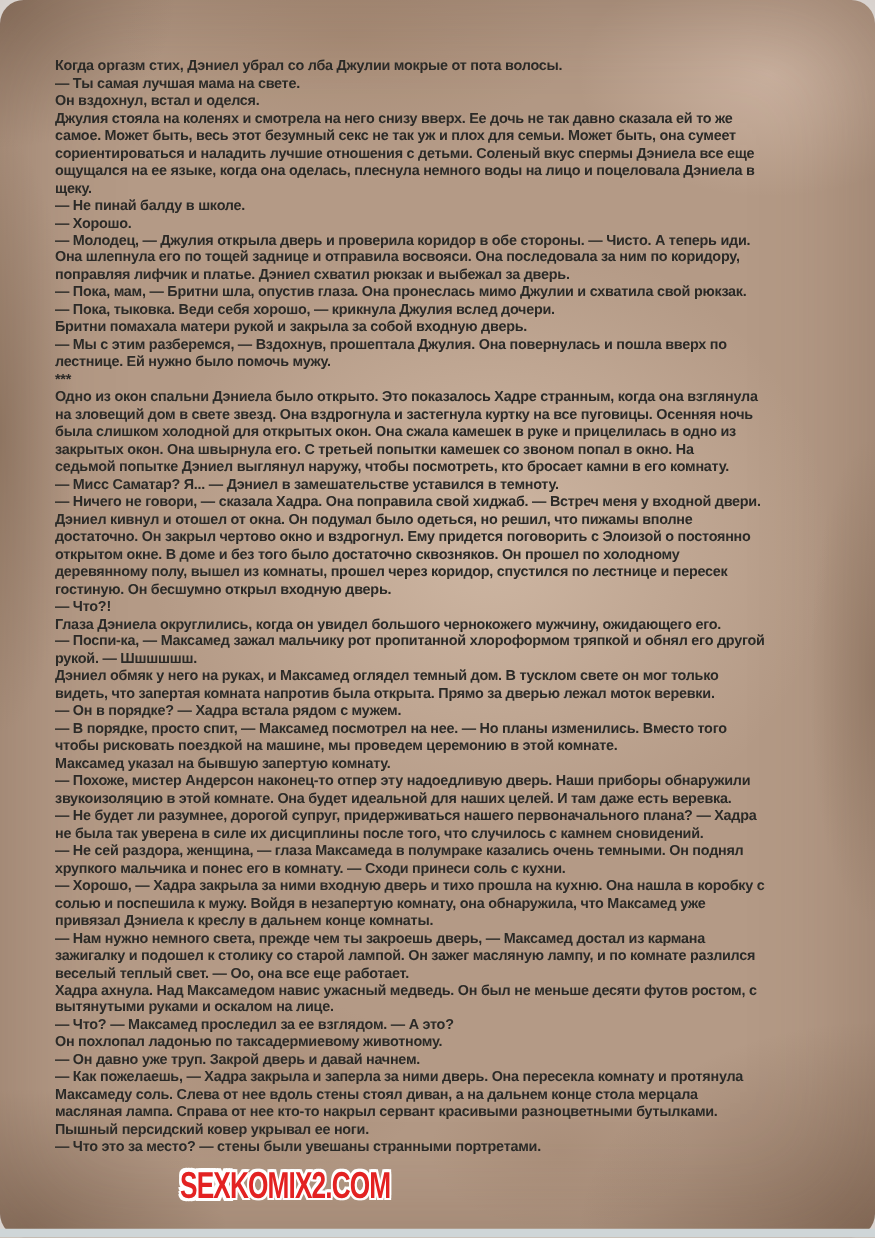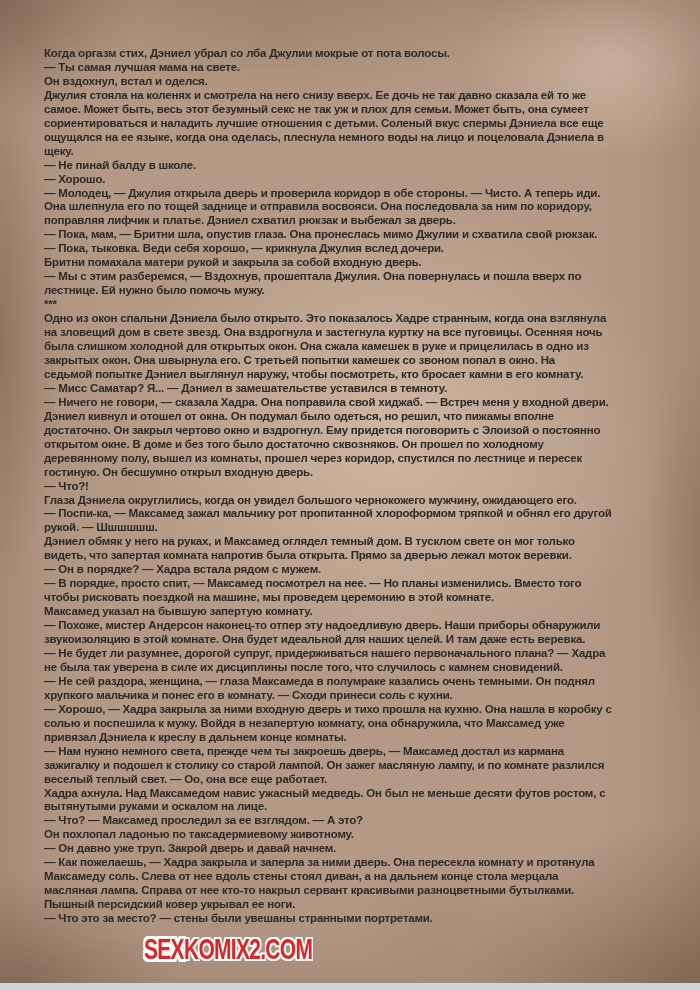--- a/index.html
+++ b/index.html
@@ -19,20 +19,21 @@
       radial-gradient(ellipse 220px 140px at 88% 6%, rgba(228,204,188,0.50), rgba(228,204,188,0) 70%),
       radial-gradient(ellipse 260px 120px at 40% 3%, rgba(150,118,92,0.30), rgba(150,118,92,0) 70%),
       radial-gradient(ellipse 200px 170px at 0% 0%, rgba(94,71,54,0.42), rgba(94,71,54,0) 70%),
       radial-gradient(ellipse 80px 320px at 0% 35%, rgba(104,80,60,0.35), rgba(104,80,60,0) 75%),
       radial-gradient(ellipse 230px 170px at 3% 100%, rgba(96,72,55,0.45), rgba(96,72,55,0) 70%),
       radial-gradient(ellipse 330px 240px at 100% 100%, rgba(100,74,56,0.50), rgba(100,74,56,0) 72%),
       radial-gradient(ellipse 70px 260px at 100% 55%, rgba(110,85,64,0.30), rgba(110,85,64,0) 75%),
       radial-gradient(ellipse 180px 110px at 30% 88%, rgba(140,108,84,0.22), rgba(140,108,84,0) 70%),
       radial-gradient(ellipse 150px 90px at 64% 93%, rgba(140,108,84,0.20), rgba(140,108,84,0) 70%),
       #b49a86;
+    border-radius: 19px;
   }
   .vignette {
     position: absolute;
     inset: 0;
     box-shadow: inset 0 0 90px 8px rgba(88,64,48,0.30);
     pointer-events: none;
   }
   .story-text {
     position: absolute;
     left: 44px;

